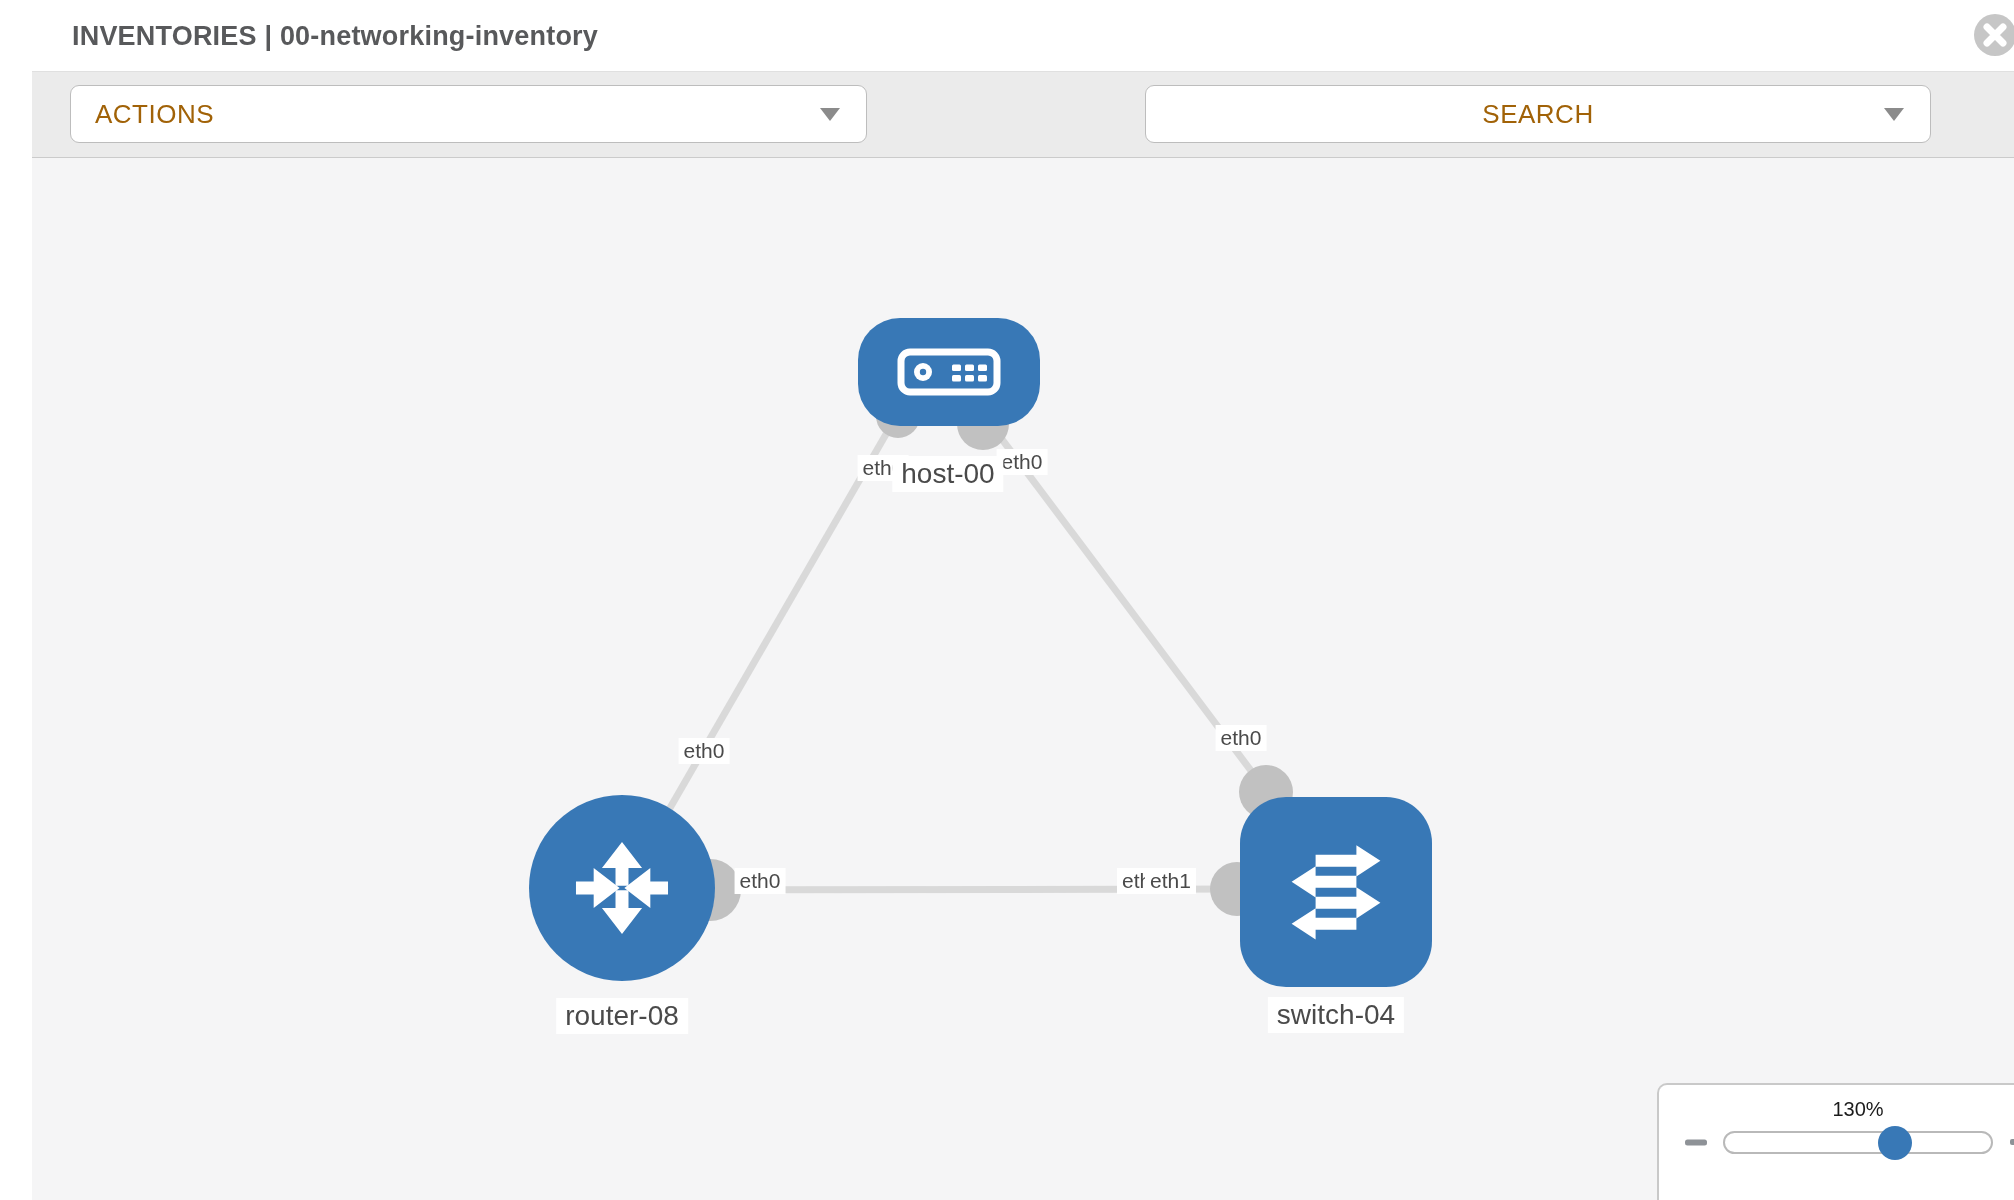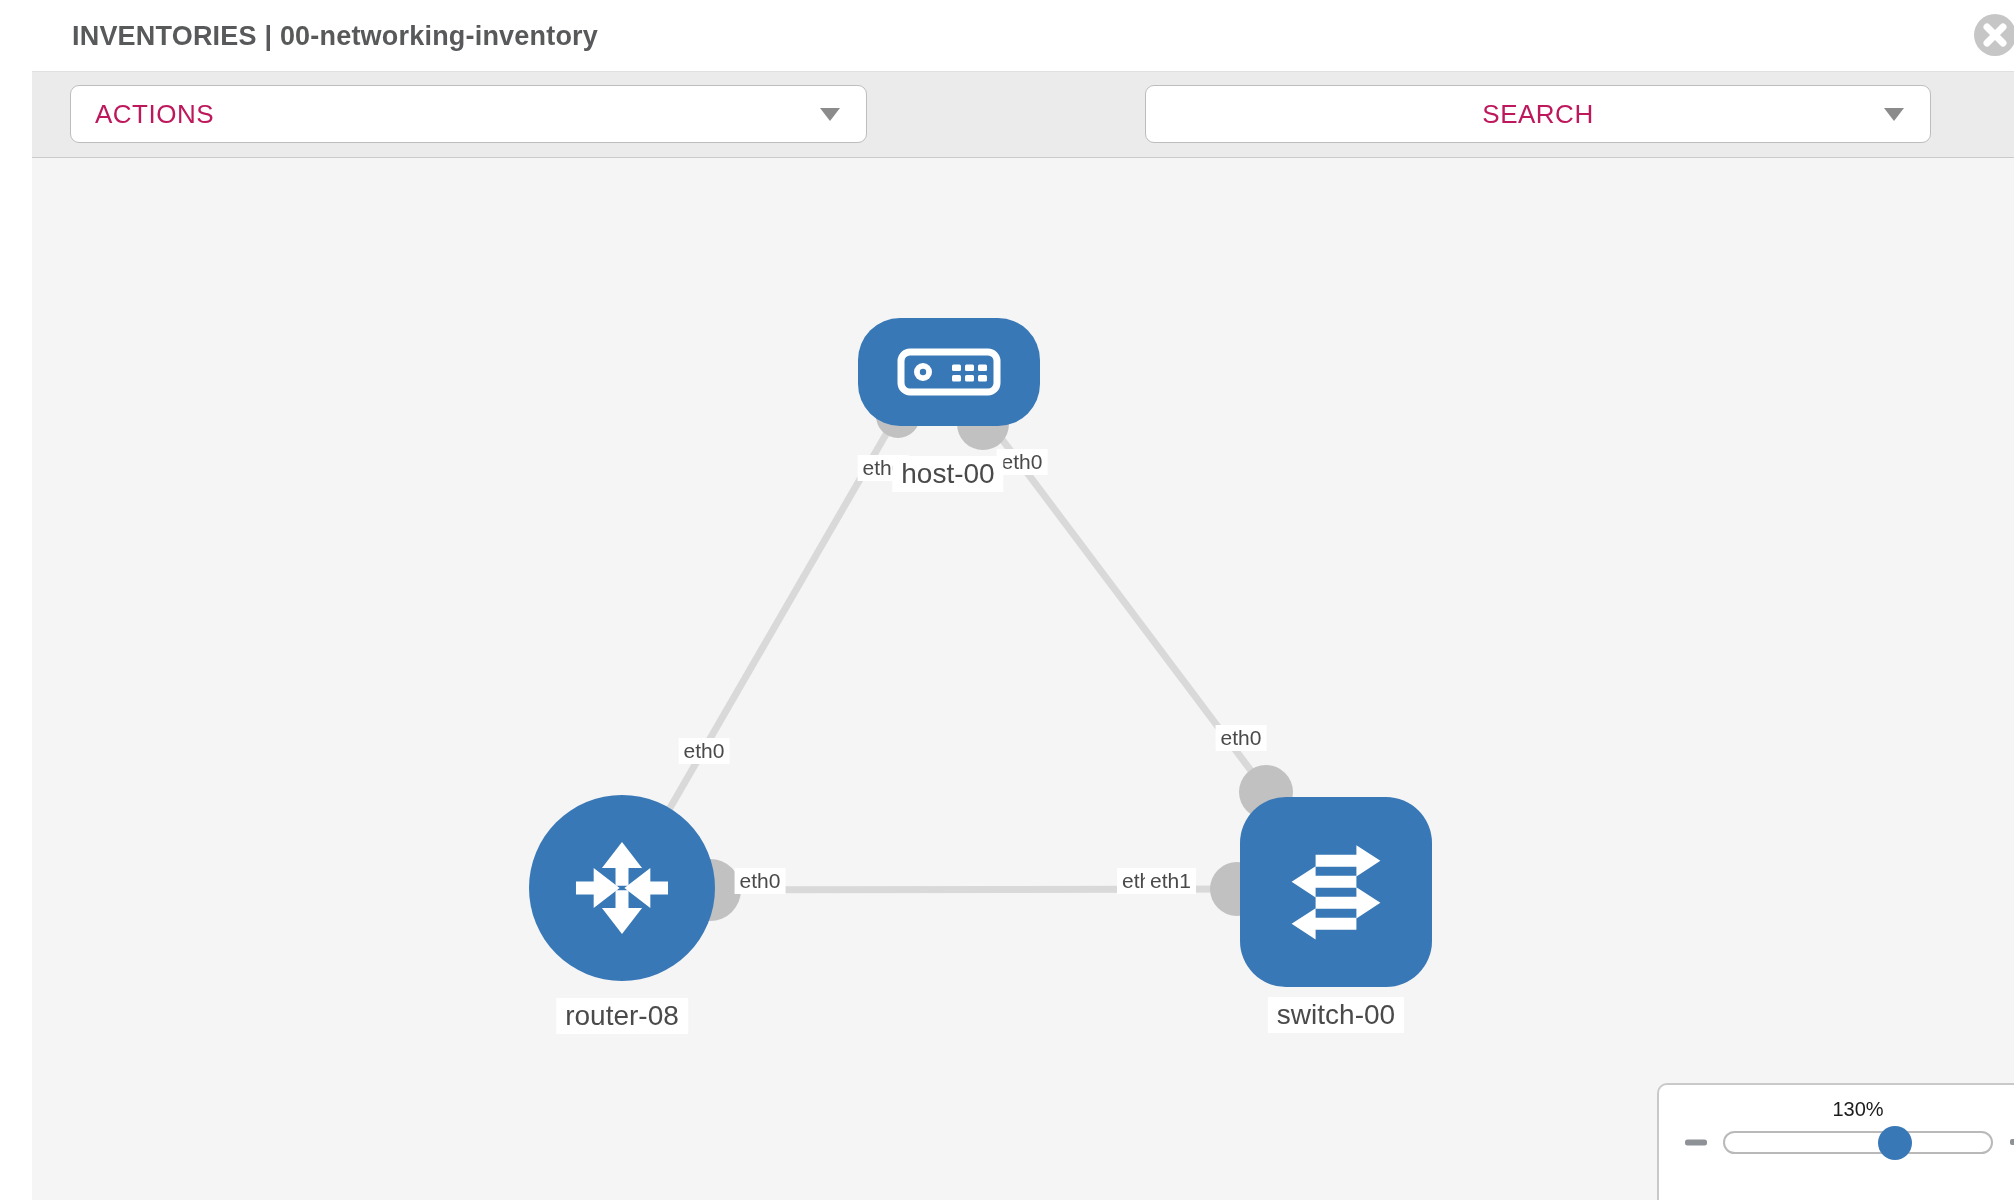--- a/index.html
+++ b/index.html
@@ -10,21 +10,21 @@
   .header{position:relative;height:72px;background:#ffffff;border-bottom:1px solid #e0e0e0;}
   .header-title{position:absolute;left:40px;top:50%;transform:translateY(-50%);
     font-size:27px;font-weight:700;color:#58595b;letter-spacing:.2px;}
   .close-btn{position:absolute;left:1941px;top:13px;width:44px;height:44px;border:none;
     background:transparent;padding:0;cursor:pointer;}
 
   
   .toolbar{position:relative;height:86px;background:#ebebeb;border-bottom:1px solid #cbcbcb;}
   .select-box{position:absolute;top:13px;height:58px;background:#fff;border:1px solid #bdbdbd;
     border-radius:9px;display:flex;align-items:center;padding:0 24px;cursor:pointer;}
-  .select-box .label{font-size:26px;color:#be185d;letter-spacing:.5px;}
+  .select-box .label{font-size:26px;color:#a16207;letter-spacing:.5px;}
   .select-actions{left:38px;width:797px;}
   .select-search{left:1113px;width:786px;justify-content:center;}
   .caret{position:absolute;right:26px;top:50%;margin-top:-6px;width:0;height:0;
     border-left:10px solid transparent;border-right:10px solid transparent;border-top:13px solid #8b8b8b;}
   .tool-icon{position:absolute;top:97px;width:40px;height:36px;background:transparent;border:none;
     padding:0;cursor:pointer;}
   .tool-wrench{left:1045px;}
   .tool-key{left:1113px;}
 
   
@@ -155,21 +155,21 @@
           <polygon points="87,24 67,11 67,19 33,19 33,29 67,29 67,37"></polygon>
           <polygon points="13,41.5 33,28.5 33,36.5 67,36.5 67,46.5 33,46.5 33,54.5"></polygon>
           <polygon points="87,59 67,46 67,54 33,54 33,64 67,64 67,72"></polygon>
           <polygon points="13,76.5 33,63.5 33,71.5 67,71.5 67,81.5 33,81.5 33,89.5"></polygon>
         </g>
       </svg>
     </div>
 
     <div class="node-label lbl-host">host-00</div>
     <div class="node-label lbl-router">router-08</div>
-    <div class="node-label lbl-switch">switch-00</div>
+    <div class="node-label lbl-switch">switch-04</div>
 
     <div class="port-label if-host-left">eth0</div>
     <div class="port-label if-host-right">eth0</div>
     <div class="port-label if-router-top">eth0</div>
     <div class="port-label if-switch-top">eth0</div>
     <div class="port-label if-router-mid">eth0</div>
     <div class="port-label anchor-left if-mid-back">eth0</div>
     <div class="port-label anchor-left if-mid-front">eth1</div>
 
     <div class="zoom-panel">

